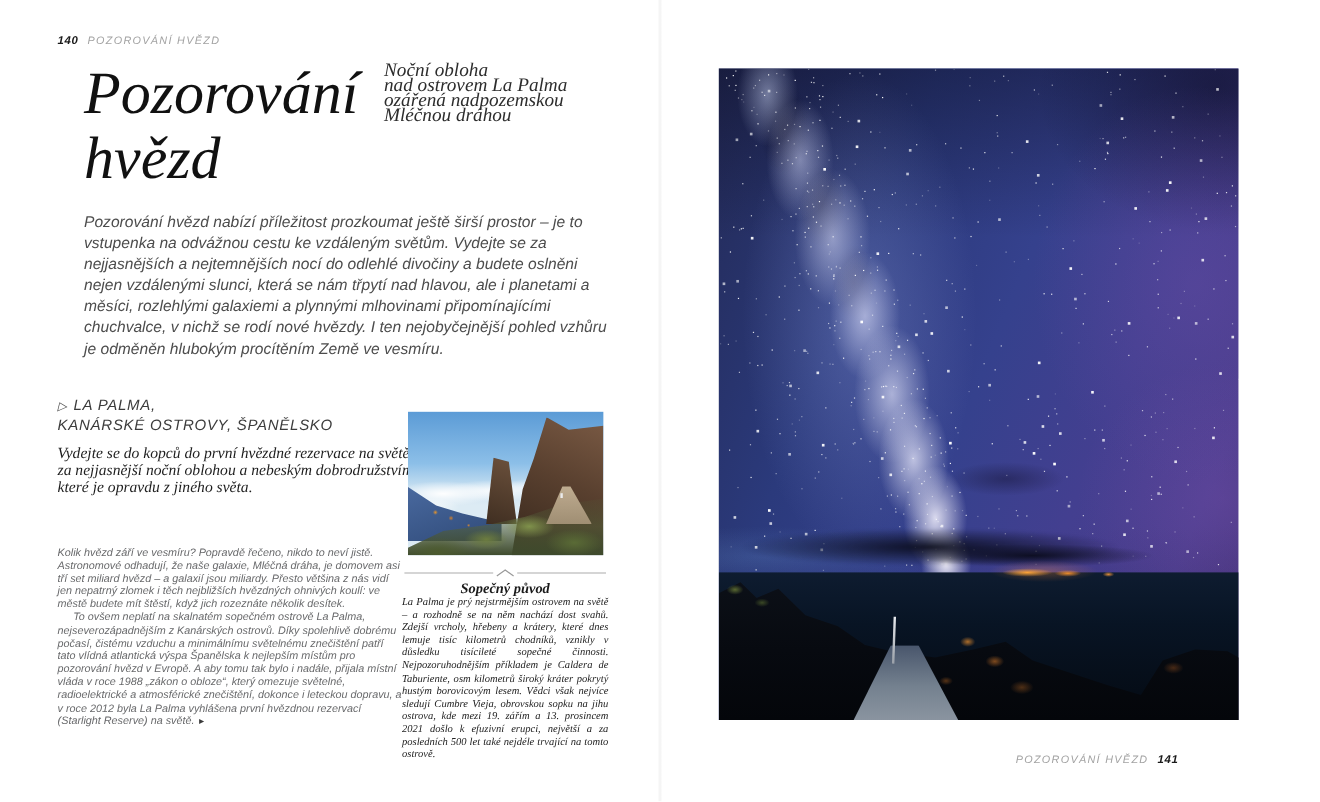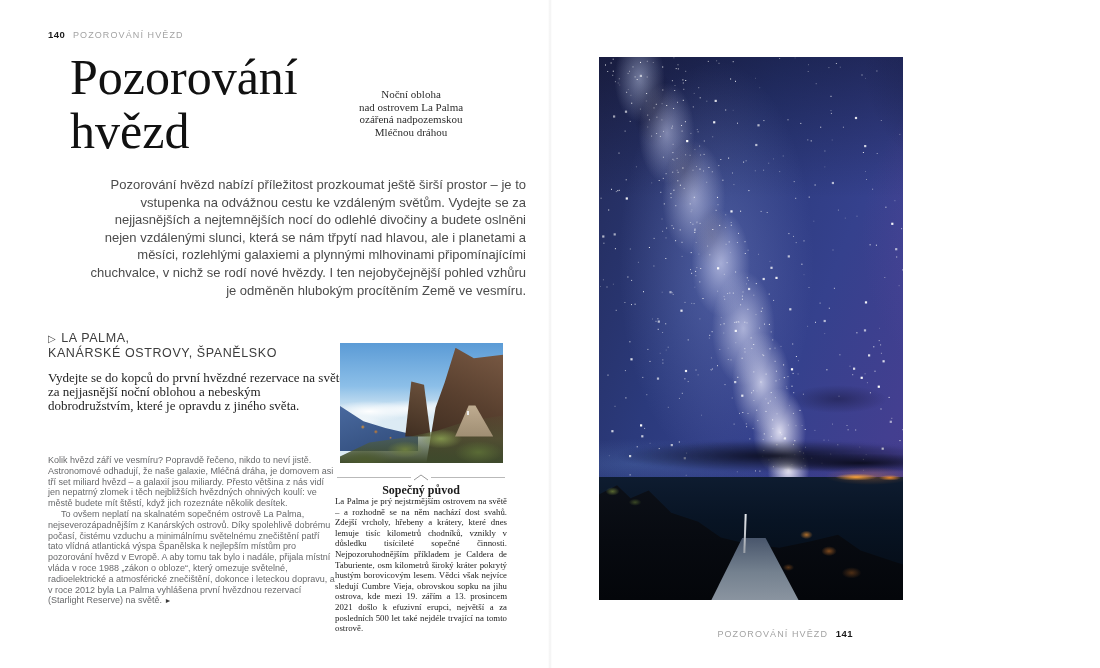--- a/index.html
+++ b/index.html
@@ -1,39 +1,39 @@
 <!DOCTYPE html>
 <html lang="cs"><head>
 <meta charset="utf-8">
 <style>
   html,body{margin:0;padding:0;}
   body{
     width:1100px;height:668px;background:#ffffff;
     font-family:"Liberation Sans",sans-serif;
     -webkit-font-smoothing:antialiased;
   }
-  .spread{position:relative;width:903px;height:668px;background:#fff;overflow:hidden;}
+  .spread{position:relative;width:1032px;height:668px;background:#fff;overflow:hidden;font-style:italic;}
   .gutter{position:absolute;left:548px;top:0;width:4px;height:100%;
     background:linear-gradient(90deg,rgba(0,0,0,0),rgba(0,0,0,.05),rgba(0,0,0,0));}
 
   
   .runhead{position:absolute;font-size:9px;letter-spacing:1.1px;color:#a3a3a3;}
   .runhead .pagenum{font-weight:bold;color:#1a1a1a;font-size:9.5px;letter-spacing:.5px;}
   .runhead-left{left:48px;top:29px;}
   .runhead-right{right:50px;top:628px;text-align:right;}
   .runhead .sep{display:inline-block;width:4px;}
 
   
   .title{position:absolute;left:70px;top:50px;width:440px;text-align:left;
     font-family:"Liberation Serif",serif;font-size:50px;line-height:54px;color:#111;}
-  .photo-caption{position:absolute;left:320px;top:53px;width:182px;text-align:center;
-    font-family:"Liberation Serif",serif;font-size:11px;line-height:12.5px;color:#2d2d2d;
-    white-space:pre-line;margin-top:35px;}
-  .intro{position:absolute;left:70px;top:176px;width:440px;text-align:right;
-    font-size:13px;line-height:17.6px;color:#4c4c4c;margin-left:16px;}
+  .photo-caption{position:absolute;left:320px;top:53px;width:182px;text-align:left;
+    font-family:"Liberation Serif",serif;font-size:16px;line-height:12.5px;color:#2d2d2d;
+    white-space:pre-line;}
+  .intro{position:absolute;left:70px;top:176px;width:440px;text-align:left;
+    font-size:13px;line-height:17.6px;color:#4c4c4c;}
 
   
   .section-heading{position:absolute;left:48px;top:331px;font-size:12.5px;line-height:15px;
     color:#3c3c3c;letter-spacing:.6px;}
   .section-heading .tri{font-size:10px;color:#4a4a4a;margin-right:5px;}
   .lead{position:absolute;left:48px;top:371px;width:300px;
     font-family:"Liberation Serif",serif;font-size:13px;line-height:13.8px;color:#1d1d1d;}
   .bodycol{position:absolute;left:48px;top:420px;width:288px;
     font-size:9px;line-height:10.8px;color:#68696b;margin-top:35px;}
   .bodycol p{margin:0;}

